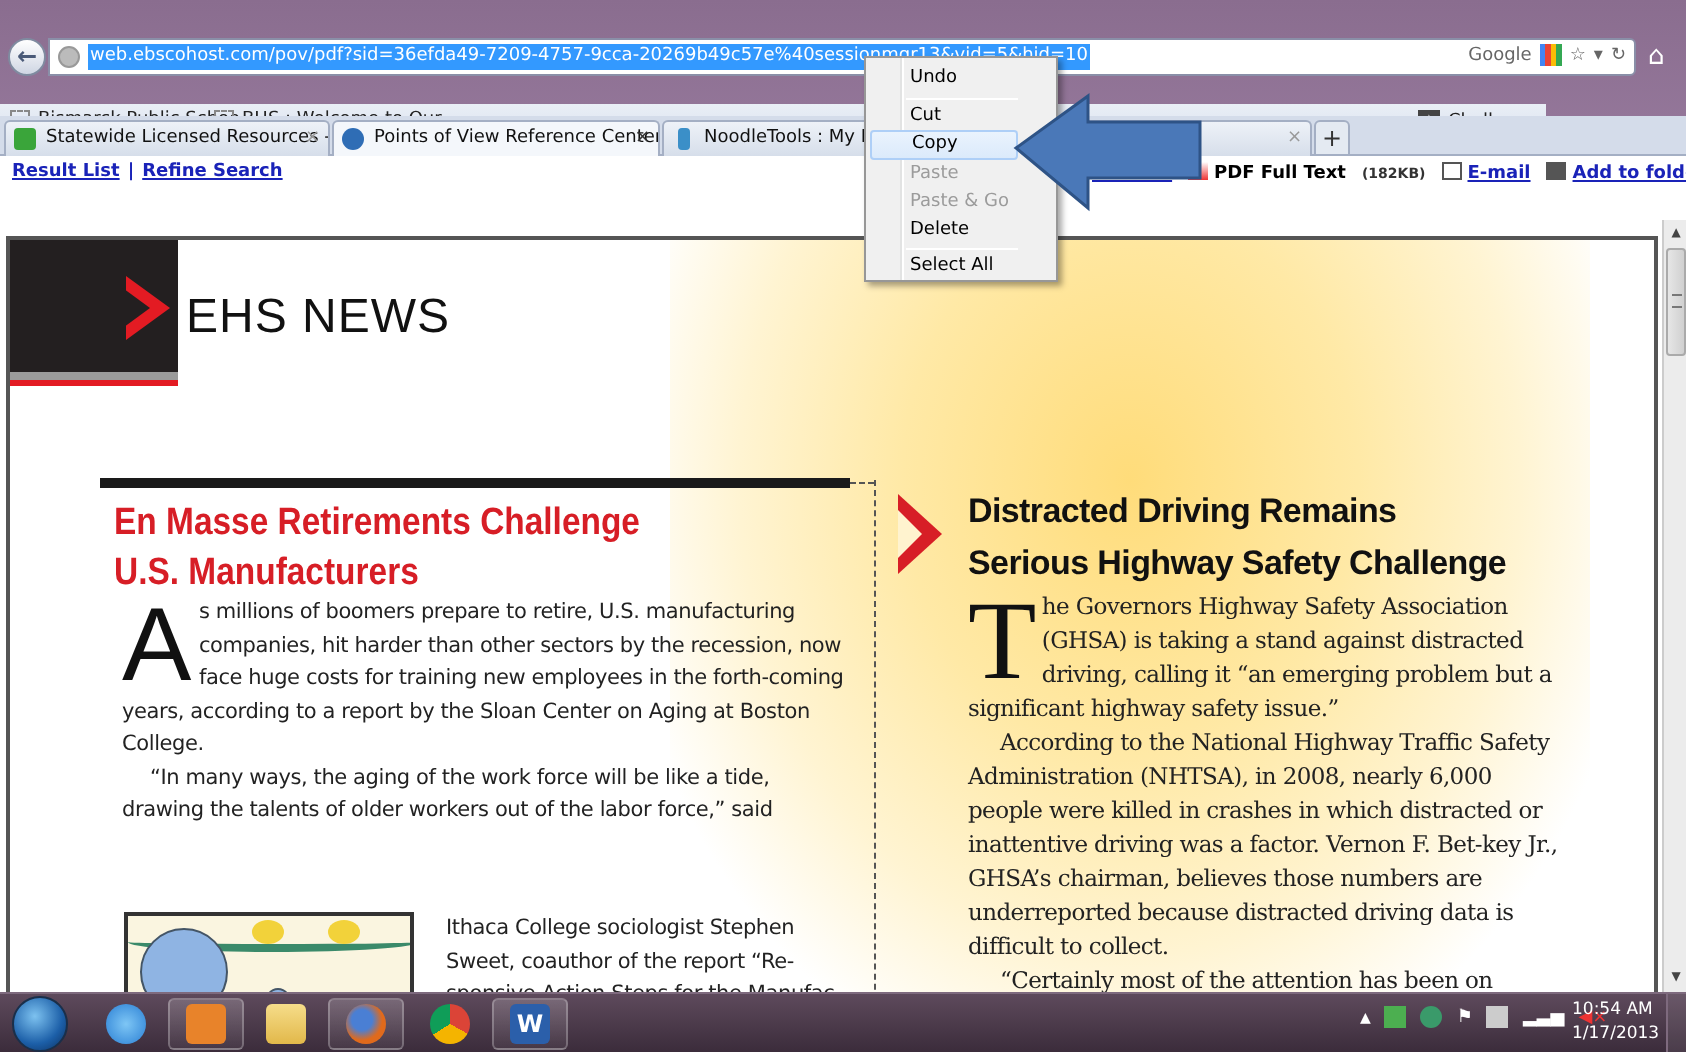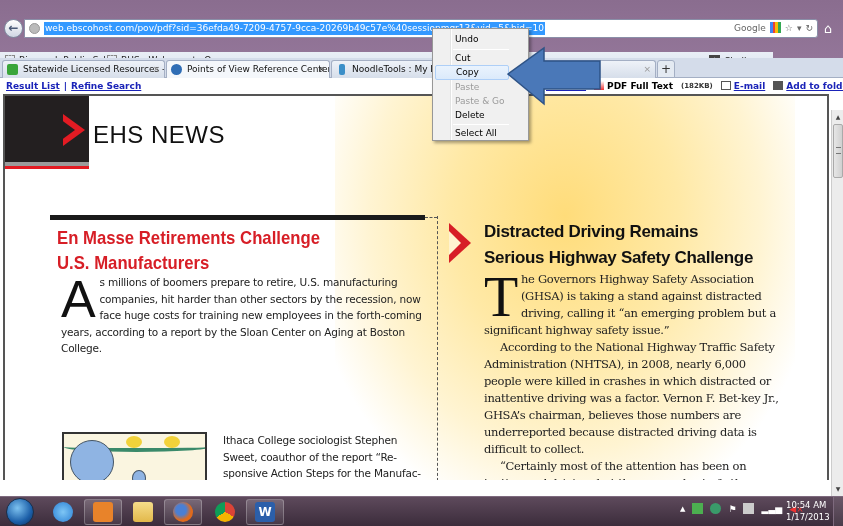--- a/index.html
+++ b/index.html
@@ -32,21 +32,21 @@
 .tab .tx { position: absolute; right: 4px; top: 3px; color: #999; font-size: 9px; }
 .newtab { position: absolute; left: 657px; top: 2px; width: 18px; height: 18px; border: 1px solid #a4afc4; background: #e4eaf2; border-radius: 3px 3px 0 0; text-align:center; font-size:12px; line-height:16px; color:#333; }
 .content { position: absolute; left: 0; top: 78px; width: 843px; height: 418px; background: #fff; }
 .toplinks { position: absolute; left: 6px; top: 3px; font-size: 9px; font-weight: bold; color: #1a23b8; }
 .toplinks a { color: #1a23b8; text-decoration: underline; }
 .toplinks .sep { color:#1a23b8; margin: 0 4px; text-decoration:none; }
 .tools { position: absolute; left: 533px; top: 3px; display: flex; gap: 8px; font-size: 9px; font-weight: bold; align-items: center; white-space: nowrap; }
 .tools .lk { color: #1a23b8; text-decoration: underline; }
 .tools .ic { display:inline-block; width: 10px; height: 9px; margin-right: 3px; vertical-align: -1px; }
 .tools .sz { font-size: 7px; font-weight: bold; color: #333; }
-.pdfframe { position: absolute; left: 3px; top: 16px; width: 826px; height: 386px; border: 2px solid #555; border-bottom: none; overflow: hidden; background: #fff; }
+.pdfframe { position: absolute; left: 3px; top: 40px; width: 826px; height: 386px; border: 2px solid #555; border-bottom: none; overflow: hidden; background: #fff; }
 .glow { position: absolute; left: 330px; top: 0; width: 460px; height: 400px; background: radial-gradient(ellipse at 50% 30%, #ffdc7a 0%, #ffe9a6 35%, #fff4d2 60%, rgba(255,255,255,0) 80%); }
 .logo-box { position: absolute; left: 0; top: 0; width: 84px; height: 66px; background: #231f20; }
 .logo-chev { position: absolute; left: 58px; top: 18px; width: 0; height: 0; border-top: 16px solid transparent; border-bottom: 16px solid transparent; border-left: 22px solid #e31b23; }
 .logo-chev2 { position: absolute; left: 55px; top: 23px; width: 0; height: 0; border-top: 11px solid transparent; border-bottom: 11px solid transparent; border-left: 15px solid #231f20; }
 .logo-gray { position: absolute; left: 0; top: 66px; width: 84px; height: 4px; background: #9b9b9b; }
 .logo-red { position: absolute; left: 0; top: 70px; width: 84px; height: 3px; background: #e31b23; }
 .ehs { position: absolute; left: 88px; top: 25px; font-family: "Liberation Sans", sans-serif; font-size: 24px; color: #111; letter-spacing: 0.5px; }
 .rule-top { position: absolute; left: 45px; top: 119px; width: 375px; height: 5px; background: #1a1a1a; }
 .dashed-v { position: absolute; left: 432px; top: 120px; width: 0; height: 270px; border-left: 1px dashed #555; }
 .dash-h { position: absolute; left: 420px; top: 121px; width: 12px; border-top: 1px dashed #555; }
@@ -174,20 +174,21 @@
       <div class="dash-h"></div>
       <div class="dashed-v"></div>
 
       <div class="h-left">
         <div>En Masse Retirements Challenge</div>
         <div>U.S. Manufacturers</div>
       </div>
       <div class="body-left">
         <span class="dropA">A</span>
         <p>s millions of boomers prepare to retire, U.S. manufacturing companies, hit harder than other sectors by the recession, now face huge costs for training new employees in the forth-coming years, according to a report by the Sloan Center on Aging at Boston College.</p>
+        <p class="ind">“In many ways, the aging of the work force will be like a tide, drawing the talents of older workers out of the labor force,” said</p>
       </div>
       <div class="illus">
         <div class="garland"></div>
         <div class="fl1"></div>
         <div class="fl2"></div>
         <div class="b1"></div>
         <div class="b2"></div>
       </div>
       <div class="body-left2">
         <p>Ithaca College sociologist Stephen Sweet, coauthor of the report “Re-sponsive Action Steps for the Manufac-turing Sector.”</p>

